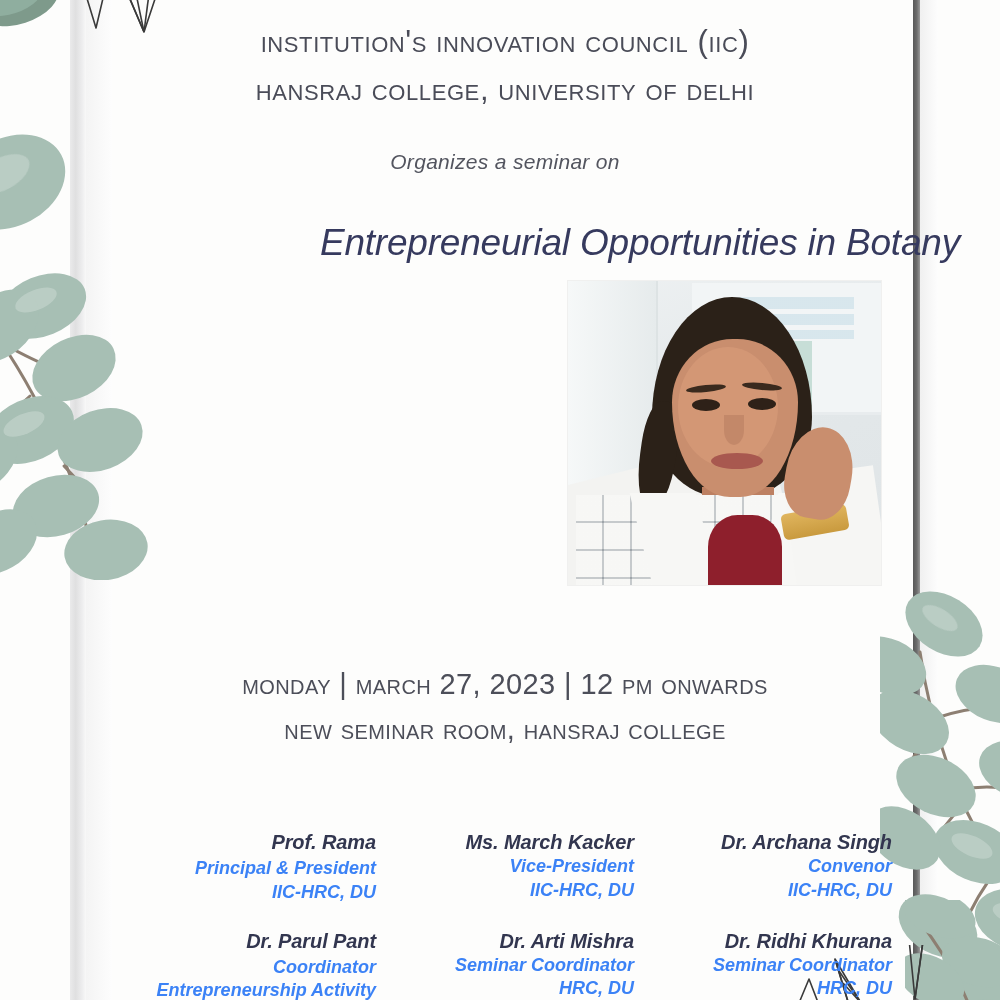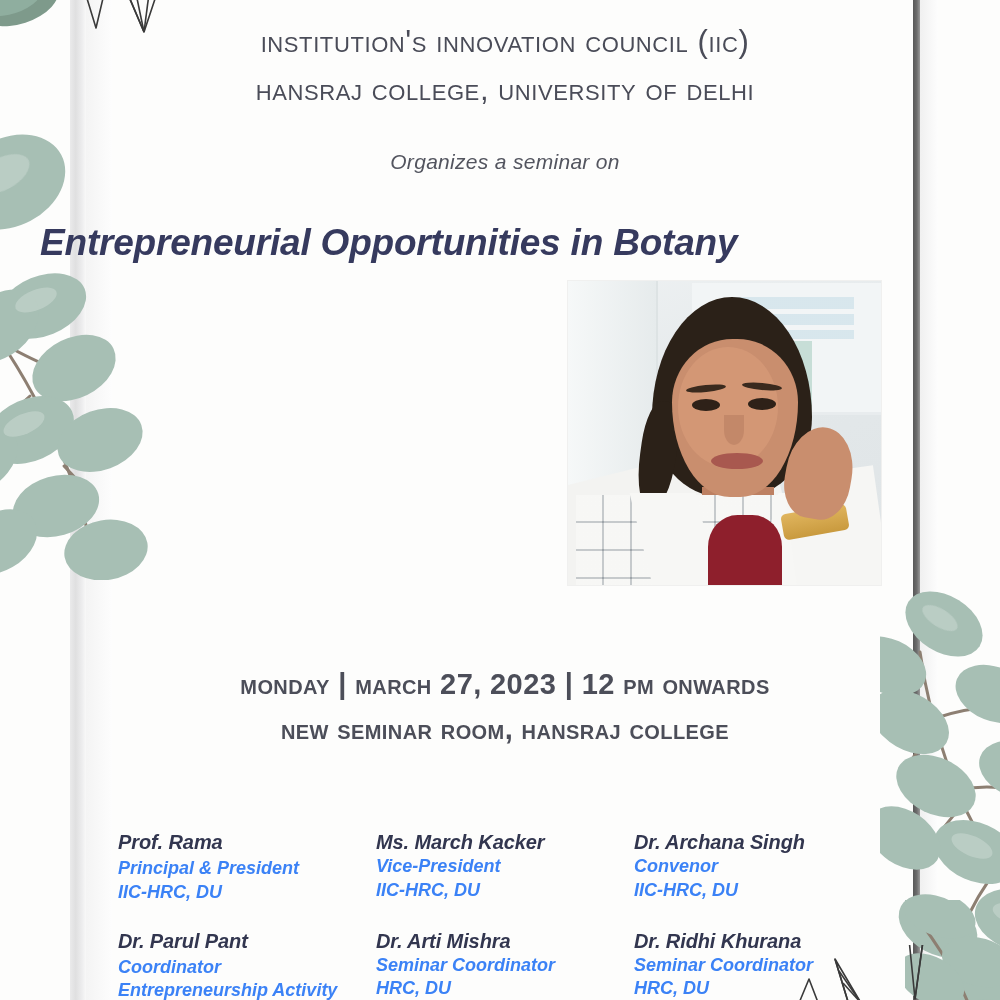--- a/index.html
+++ b/index.html
@@ -64,23 +64,23 @@
     text-align:center;
     font-size:21px;
     font-style:italic;
     color:#53555f;
     letter-spacing:.3px;
   }
 
   .seminar-title {
     position:absolute;
     left:40px; top:222px; width:920px;
-    text-align:left;
+    text-align:right;
     font-size:37px;
-    font-weight:bold;
+    font-weight:normal;
     font-style:italic;
     color:#363a5e;
     letter-spacing:-.2px;
     white-space:nowrap;
   }
 
   
   .speaker-block { position:absolute; left:120px; top:450px; width:430px; }
   .speaker-by {
     font-size:26px; font-style:italic; color:#5a5c66; line-height:1.1;
@@ -148,33 +148,33 @@
                  background:#8e1f2c; border-radius:40% 40% 0 0; }
   .p-arm       { position:absolute; left:222px; top:190px; width:92px; height:124px;
                  background:#f6f6f4; border-radius:30% 0 0 0; transform:rotate(-8deg); }
   .p-hand      { position:absolute; left:218px; top:146px; width:66px; height:92px;
                  background:#c98e6e; border-radius:50% 50% 40% 40%; transform:rotate(10deg); }
   .p-watch     { position:absolute; left:214px; top:228px; width:66px; height:26px;
                  background:linear-gradient(to bottom,#e0b55e,#c99a3e); border-radius:5px; transform:rotate(-10deg); }
 
   
   .schedule {
-    position:absolute; left:100px; top:662px; width:810px; text-align:center;font-weight:bold;
+    position:absolute; left:100px; top:662px; width:810px; text-align:center;
   }
   .schedule-line {
     font-size:29px; color:#4c4e59;
     font-variant:small-caps; text-transform:lowercase;
     letter-spacing:.4px; line-height:1.55; white-space:nowrap;
   }
 
   
   .credits { position:absolute; left:118px; top:830px; width:800px; }
   .credit-row { display:flex; }
   .credit-row + .credit-row { margin-top:24px; }
-  .credit-col { width:258px; }
+  .credit-col { width:258px;text-align:right; }
   .credit-name {
     font-size:20px; font-weight:bold; font-style:italic;
     color:#32364f; line-height:1.25; letter-spacing:-.1px;
   }
   .credit-line {
     font-size:18px; font-style:italic; color:#3b82f6; line-height:1.32;font-weight:bold;
   }
   .credit-col.c1 .credit-name { margin-bottom:2px; }
 
   

